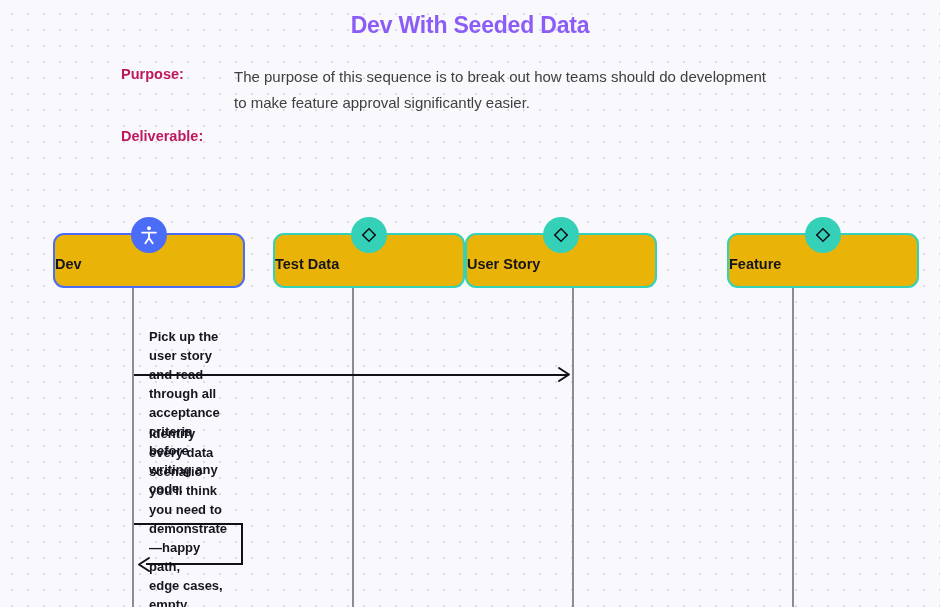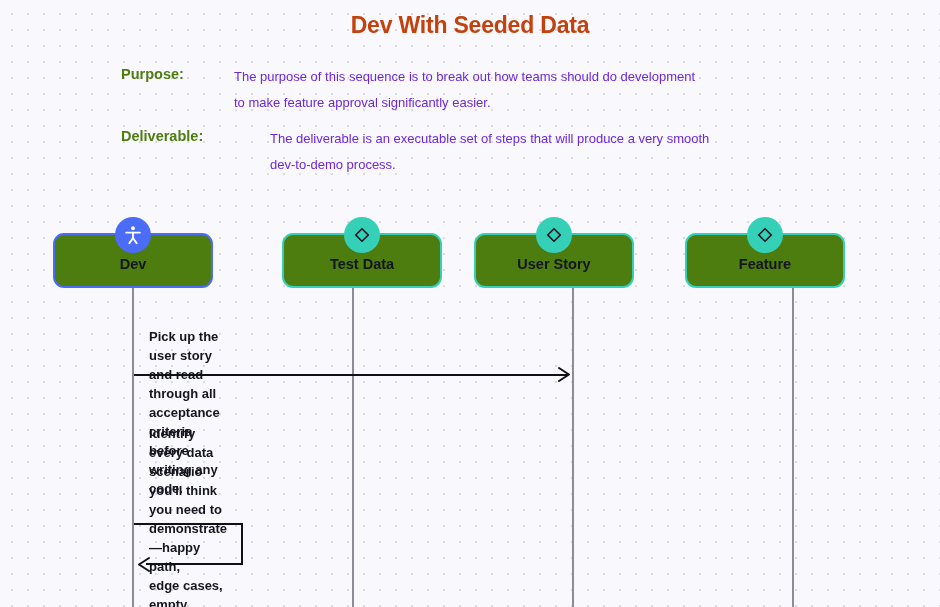--- a/index.html
+++ b/index.html
@@ -18,66 +18,66 @@
   }
 
   
   #page-title {
     position: absolute;
     top: 12px; left: 0; width: 940px;
     text-align: center;
     font-size: 23px;
     font-weight: bold;
     letter-spacing: -0.2px;
-    color: #c2410c;
+    color: #8b5cf6;
   }
 
   .meta-row { position: absolute; display: flex; }
   #purpose-row { top: 64px; left: 121px; }
   #deliverable-row { top: 126px; left: 121px; gap: 36px; }
 
   .meta-label {
     width: 113px;
     flex: none;
     font-size: 14.5px;
     font-weight: bold;
-    color: #4d7c0f;
+    color: #be185d;
     line-height: 20px;
   }
   .meta-text {
-    font-size: 13px;
+    font-size: 15px;
     line-height: 26px;
-    color: #6d28d9;
+    color: #404040;
     white-space: pre-line;
     max-width: 580px;
   }
 
   
   .lifeline {
     position: absolute;
     top: 288px;
     width: 2px;
     height: 319px;
     background: #8c8c96;
   }
 
   
   .participant {
     position: absolute;
     top: 233px;
-    width: 160px;
+    width: 192px;
     height: 55px;
     border-radius: 11px;
     border: 2.5px solid #4a6cf7;
-    background: #4d7c0f;
+    background: #eab308;
     display: flex;
     align-items: center;
-    justify-content: center;
-  }
-  .participant.teal { border-color: #35d0b8; margin-left: 9px; }
+    justify-content: flex-start;
+  }
+  .participant.teal { border-color: #35d0b8; }
   .participant-label {
     font-size: 14.5px;
     font-weight: bold;
     color: #15151e;
     padding-top: 6px;
   }
 
   .participant-icon {
     position: absolute;
     top: -18px;
@@ -121,22 +121,20 @@
 <div id="page-title">Dev With Seeded Data</div>
 
 <div class="meta-row" id="purpose-row">
   <div class="meta-label">Purpose:</div>
   <div class="meta-text">The purpose of this sequence is to break out how teams should do development
 to make feature approval significantly easier.</div>
 </div>
 
 <div class="meta-row" id="deliverable-row">
   <div class="meta-label">Deliverable:</div>
-  <div class="meta-text">The deliverable is an executable set of steps that will produce a very smooth
-dev-to-demo process.</div>
 </div>
 
 <div class="lifeline" style="left:132px"></div>
 <div class="lifeline" style="left:352px"></div>
 <div class="lifeline" style="left:572px"></div>
 <div class="lifeline" style="left:792px"></div>
 
 <div class="participant" style="left:53px">
   <span class="participant-icon">
     <svg width="22" height="22" viewBox="0 0 24 24" fill="none" stroke="#ffffff" stroke-width="2.1" stroke-linecap="round">
@@ -161,21 +159,21 @@
 
 <div class="participant teal" style="left:465px">
   <span class="participant-icon teal">
     <svg width="20" height="20" viewBox="0 0 24 24" fill="none" stroke="#111118" stroke-width="1.9">
       <rect x="6.7" y="6.7" width="10.6" height="10.6" transform="rotate(45 12 12)"></rect>
     </svg>
   </span>
   <span class="participant-label">User Story</span>
 </div>
 
-<div class="participant teal" style="left:676px">
+<div class="participant teal" style="left:727px">
   <span class="participant-icon teal">
     <svg width="20" height="20" viewBox="0 0 24 24" fill="none" stroke="#111118" stroke-width="1.9">
       <rect x="6.7" y="6.7" width="10.6" height="10.6" transform="rotate(45 12 12)"></rect>
     </svg>
   </span>
   <span class="participant-label">Feature</span>
 </div>
 
 <div class="message">
   <div class="msg-text" style="top:327px; left:149px;">Pick up the user story and read through all acceptance criteria

